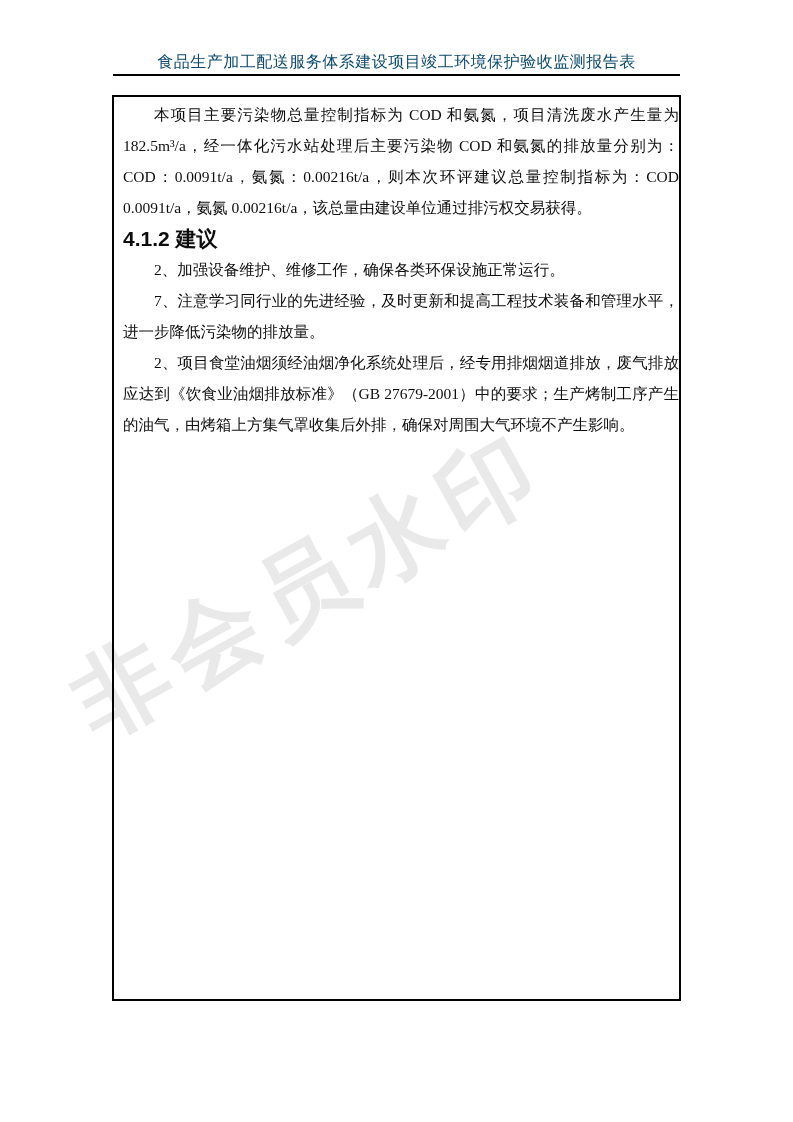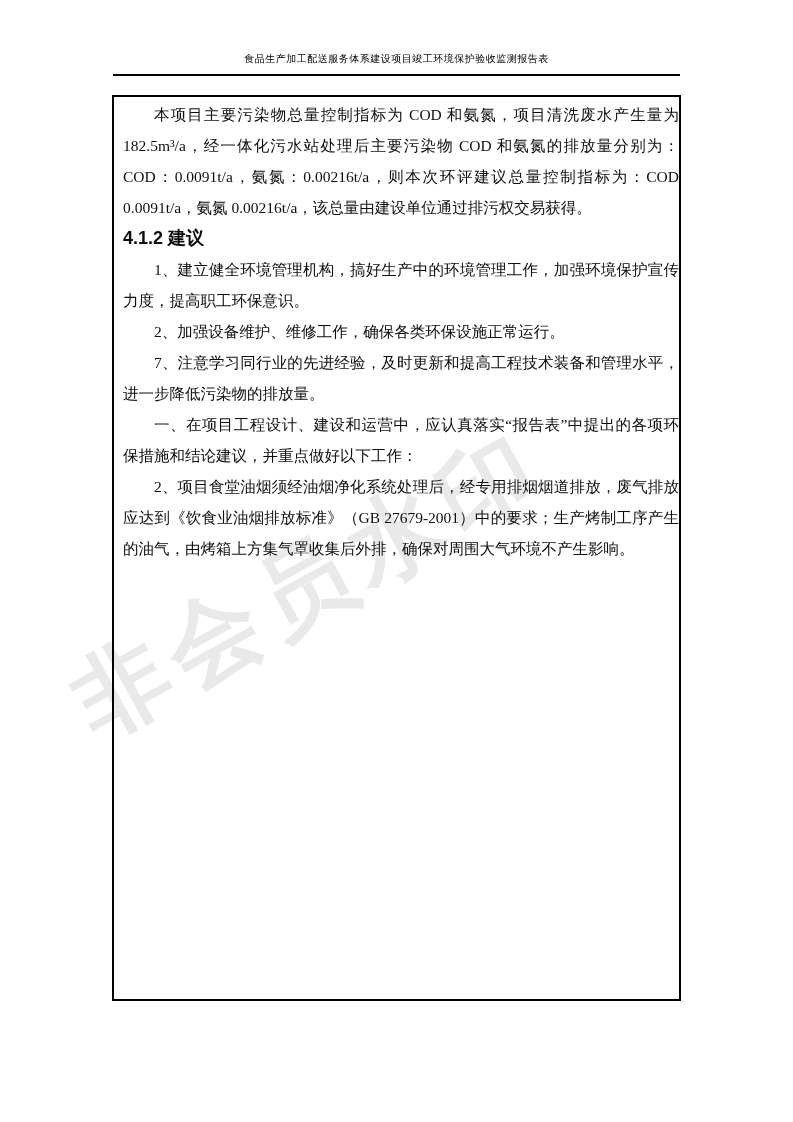--- a/index.html
+++ b/index.html
@@ -11,23 +11,23 @@
     color: #111;
     overflow: hidden;
   }
   .page { position: absolute; inset: 0; }
 
   
   .header-title {
     position: absolute;
     top: 52px; left: 113px; width: 567px;
     text-align: center;
-    font-size: 10px;
+    font-size: 16px;
     letter-spacing: 0.5px;
-    color: #000000;
+    color: #0c4a6e;
     white-space: nowrap;
   }
   .header-rule {
     position: absolute;
     top: 74px; left: 113px; width: 567px; height: 2px;
     background: #000;
   }
 
   
   .watermark {
@@ -59,21 +59,21 @@
     line-height: 31px;
     text-align: justify;
     color: #0d0d0d;
   }
   .report-cell p { margin: 0; }
   .report-cell p.body { text-indent: 2em; }
   .report-cell p.heading {
     font-weight: bold;
     text-indent: 0;
     font-family: "Liberation Sans", "DejaVu Sans", sans-serif;
-    font-size: 18px;
+    font-size: 21px;
   }
 
   
   .page-number {
     position: absolute;
     top: 1040px; left: 0; width: 100%;
     text-align: center;
     font-size: 13px;
     color: #333;
   }
@@ -86,22 +86,20 @@
   <div class="header-title">食品生产加工配送服务体系建设项目竣工环境保护验收监测报告表</div>
 
   <div class="header-rule"></div>
 
   <div class="watermark" style="color: rgb(233, 233, 233);">非会员水印</div>
 
   <div class="report-table">
     <div class="report-cell" id="report-body">
         <p class="body">本项目主要污染物总量控制指标为 COD 和氨氮，项目清洗废水产生量为182.5m³/a，经一体化污水站处理后主要污染物 COD 和氨氮的排放量分别为：COD：0.0091t/a，氨氮：0.00216t/a，则本次环评建议总量控制指标为：COD 0.0091t/a，氨氮 0.00216t/a，该总量由建设单位通过排污权交易获得。</p>
         <p class="heading">4.1.2 建议</p>
-        <p class="body">1、建立健全环境管理机构，搞好生产中的环境管理工作，加强环境保护宣传力度，提高职工环保意识。</p>
         <p class="body">2、加强设备维护、维修工作，确保各类环保设施正常运行。</p>
         <p class="body">7、注意学习同行业的先进经验，及时更新和提高工程技术装备和管理水平，进一步降低污染物的排放量。</p>
-        <p class="body">一、在项目工程设计、建设和运营中，应认真落实“报告表”中提出的各项环保措施和结论建议，并重点做好以下工作：</p>
         <p class="body">2、项目食堂油烟须经油烟净化系统处理后，经专用排烟烟道排放，废气排放应达到《饮食业油烟排放标准》（GB 27679-2001）中的要求；生产烤制工序产生的油气，由烤箱上方集气罩收集后外排，确保对周围大气环境不产生影响。</p>
       </div>
   </div>
 
 
 </div>
 
 </body></html>

